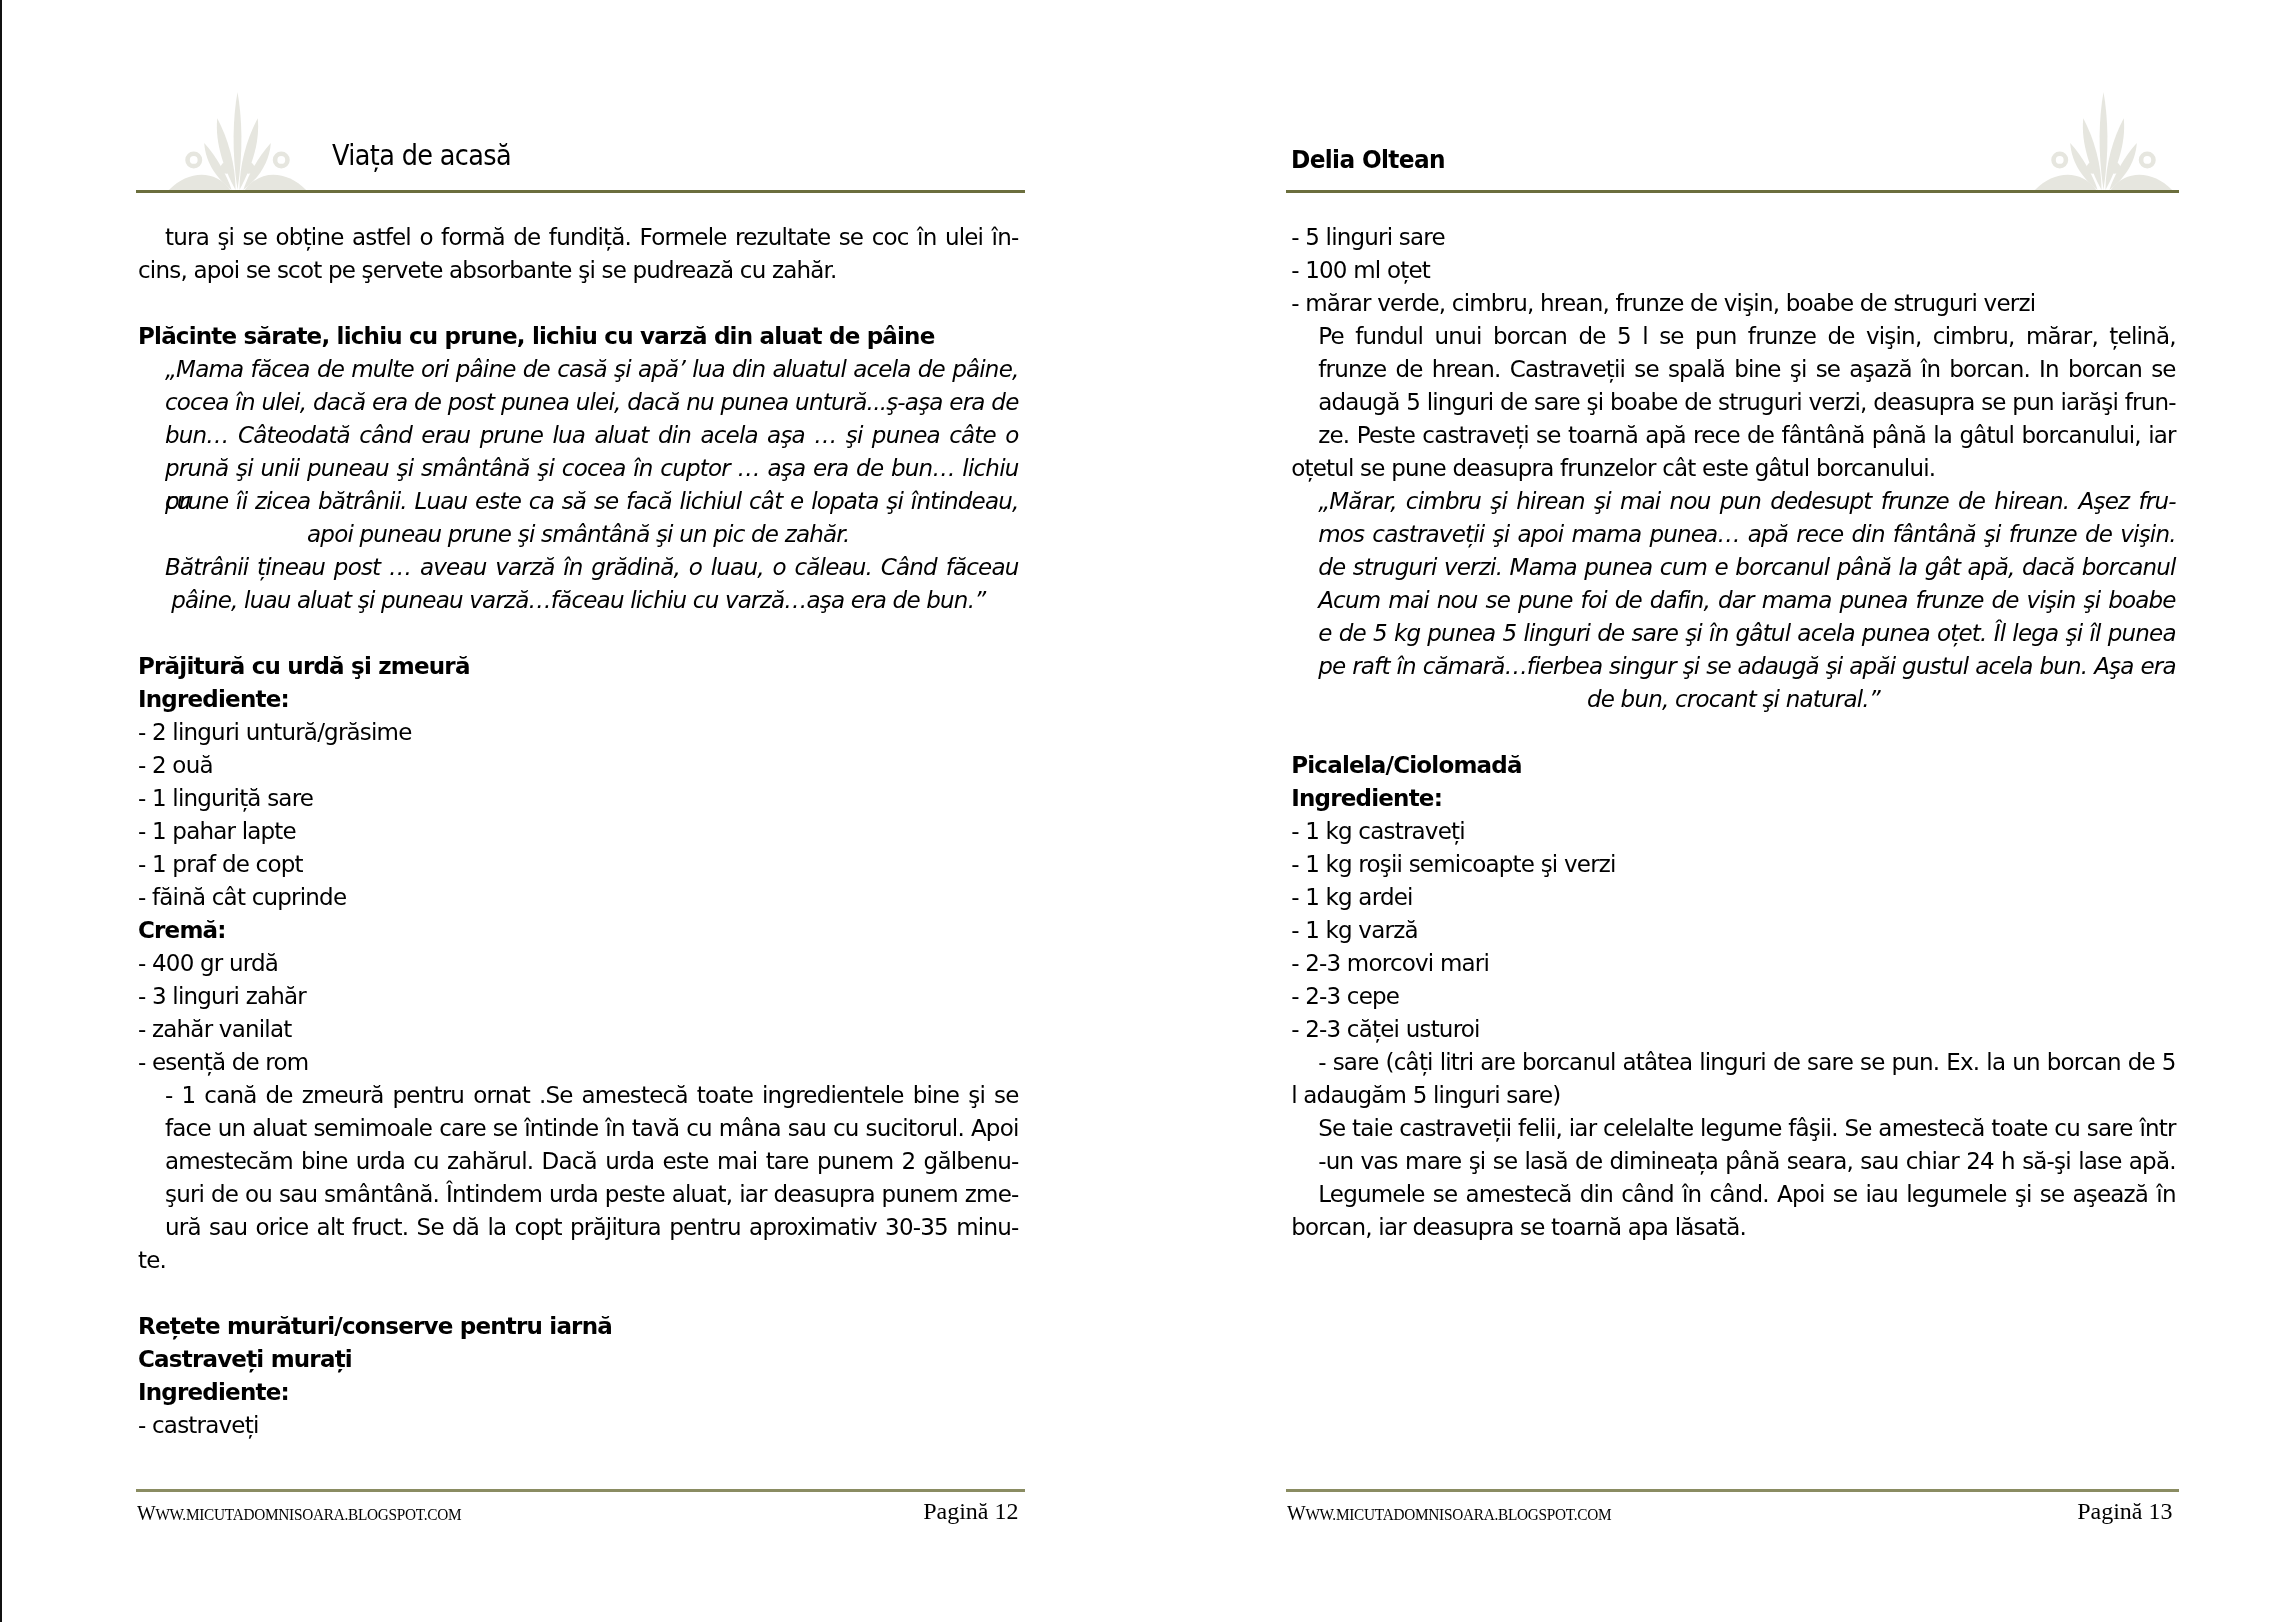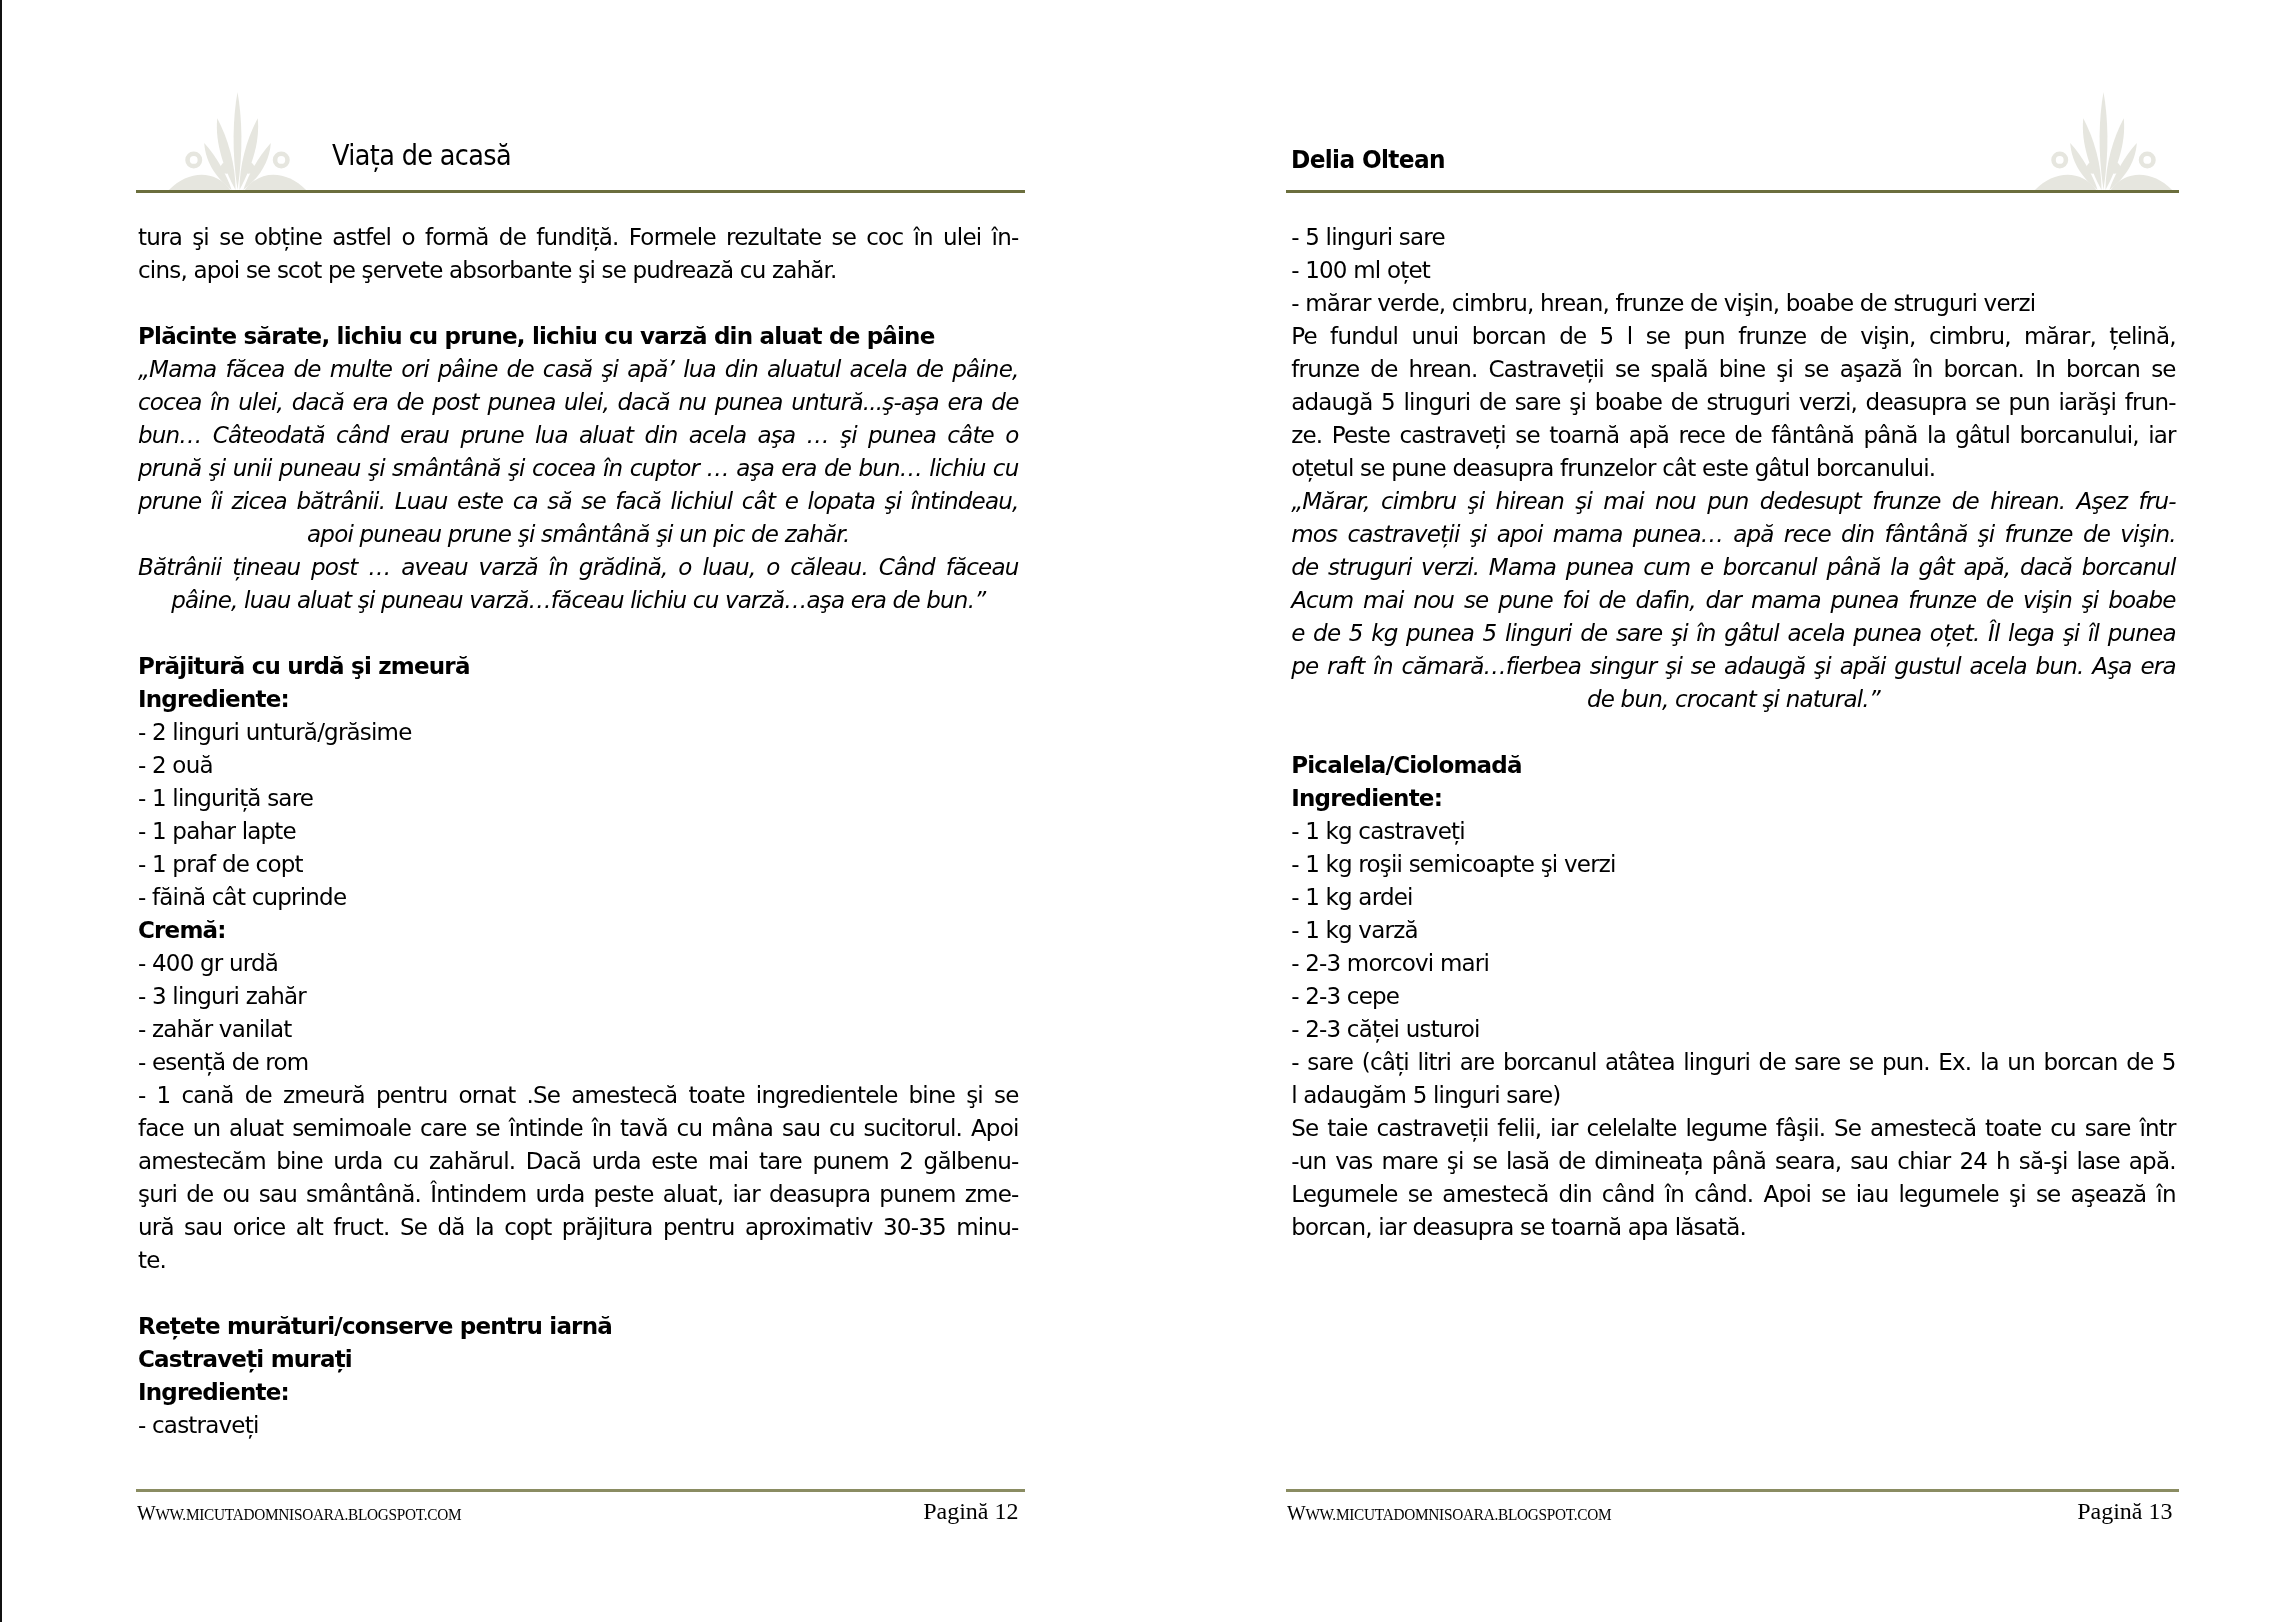--- a/index.html
+++ b/index.html
@@ -31,21 +31,21 @@
   .rule.bottom { top: 1489px; height: 2.6px; background: #8a8c62; }
 
   .body-text {
     position: absolute; top: 221px; left: 2px; right: 6.5px;
     font-family: "DejaVu Sans", sans-serif;
     font-size: 23px; line-height: 33px;
     letter-spacing: -0.8px;
   }
   .page.right .body-text { left: 5.2px; right: 3.3px; }
   .line { white-space: nowrap; height: 33px; }
-  .line.just { text-align: justify; text-align-last: justify; white-space: normal; }
+  .line.just { text-align: justify; text-align-last: justify; white-space: normal; margin-left: 27px; }
   .b { font-weight: bold; }
   .i { font-style: italic; text-align: center; }
   .gap { height: 33px; }
 
   .footer-site {
     position: absolute; top: 1500px; left: 1.3px;
     font-family: "Liberation Serif", serif; font-size: 17px; letter-spacing: -0.3px;
     transform: scaleX(0.9); transform-origin: left center;
   }
   .footer-site .big { font-size: 22px; }

